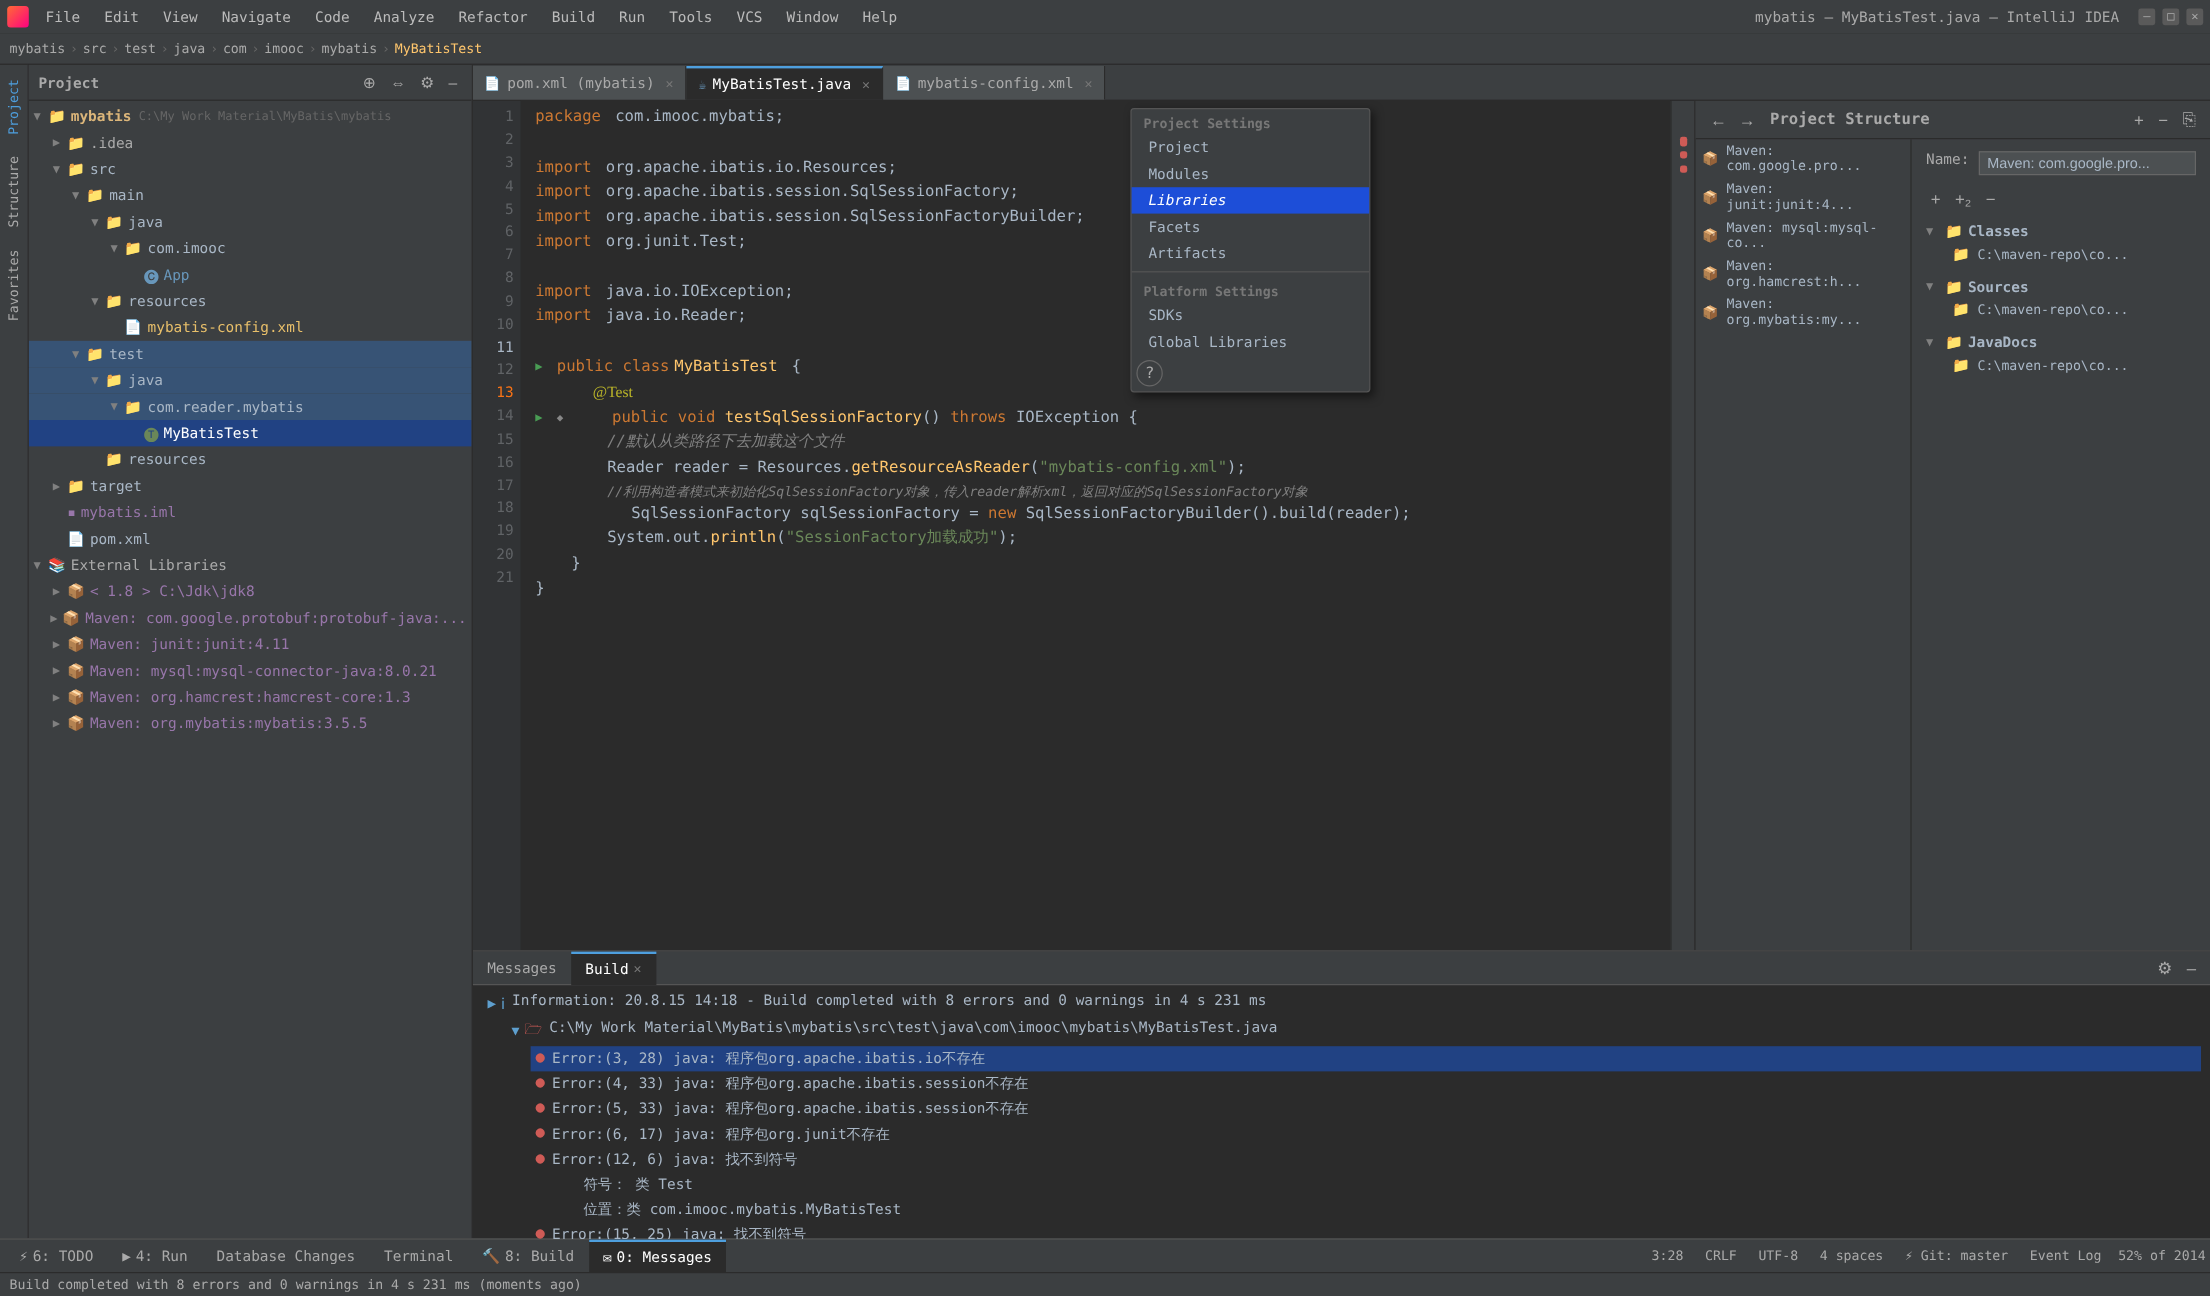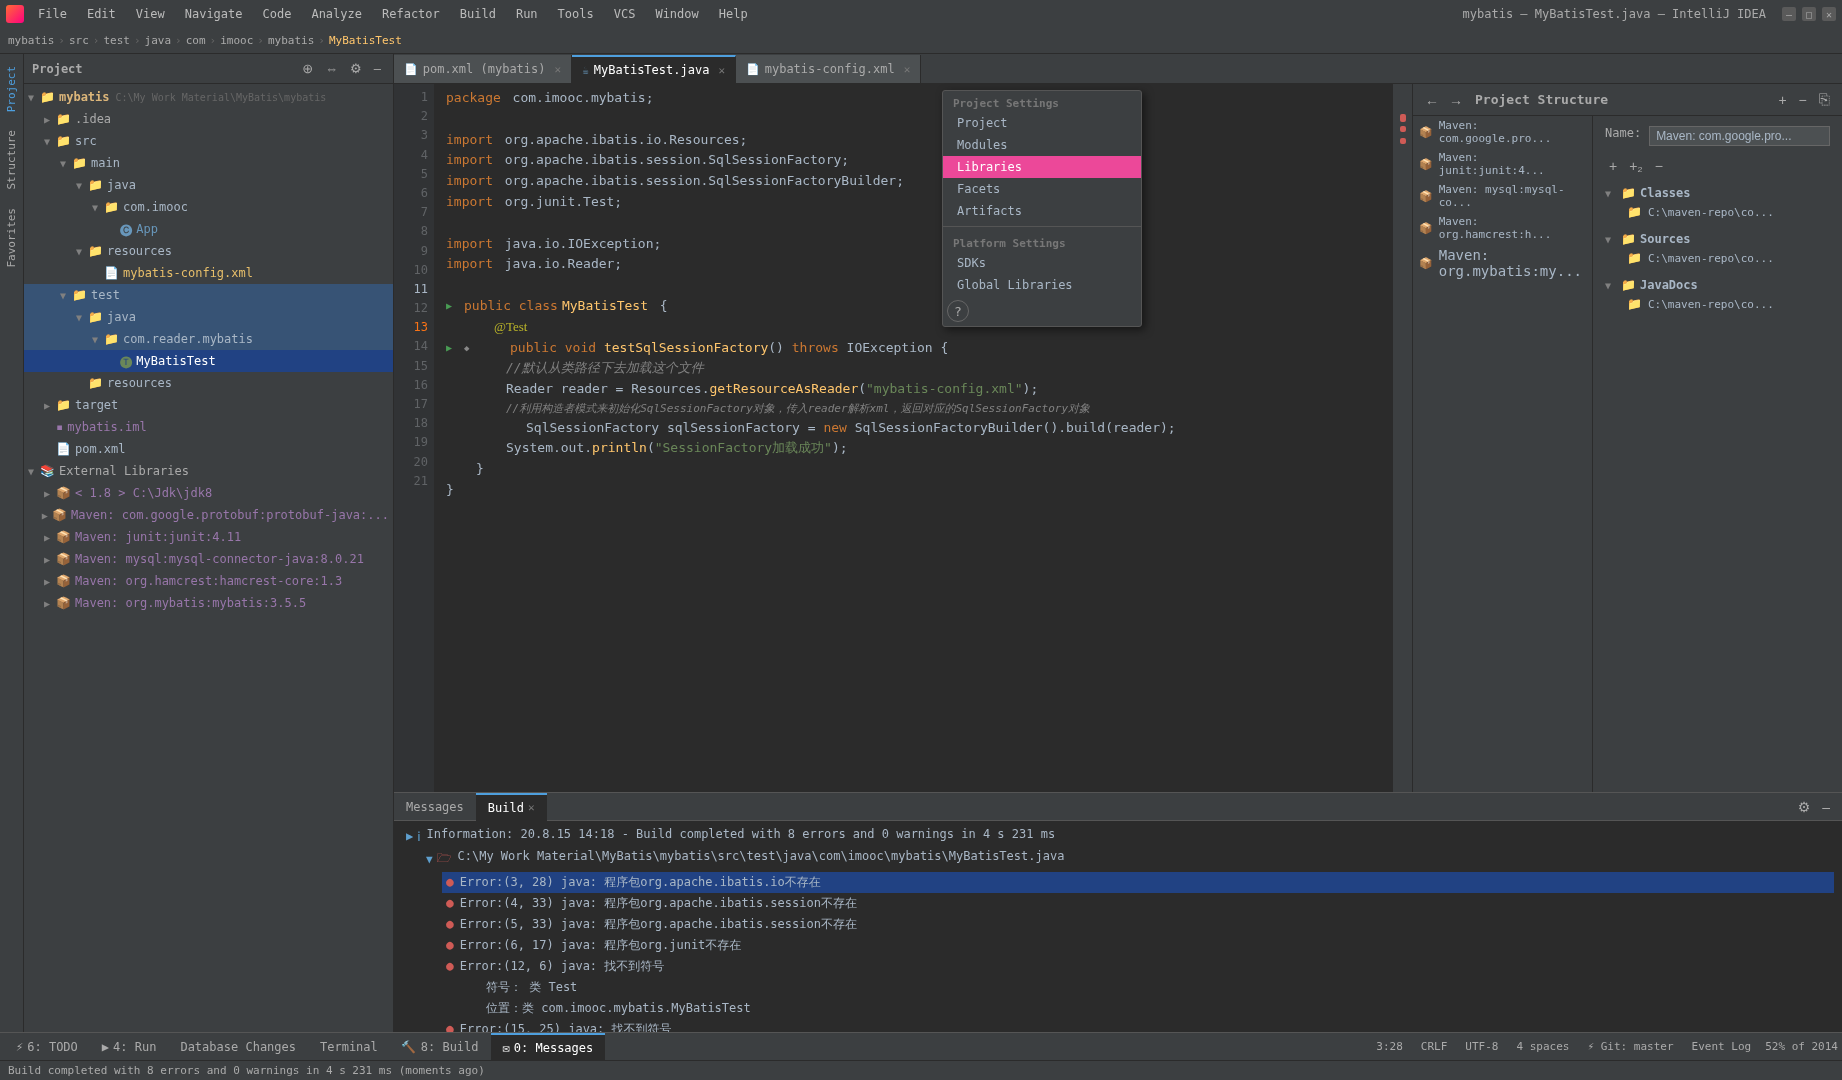--- a/index.html
+++ b/index.html
@@ -267,21 +267,21 @@
       color: #777;
       font-size: 11px;
       font-weight: bold;
     }
     .dropdown-item {
       padding: 4px 14px;
       cursor: pointer;
       color: #a9b7c6;
       font-size: 12px;
     }
-    .dropdown-item.active { background: #ec4899; color: #ffffff; }
+    .dropdown-item.active { background: #1d4ed8; color: #ffffff; font-style: italic; }
     .dropdown-divider {
       border-top: 1px solid #555;
       margin: 4px 0;
     }
 
     
     .bottom-panel {
       height: 240px;
       background: #2b2b2b;
       border-top: 1px solid #555;
@@ -853,21 +853,21 @@
             <div class="lib-tree-item">
               <span style="color:#9876aa; font-size:11px">📦</span>
               <span style="font-size:11px">Maven: mysql:mysql-co...</span>
             </div>
             <div class="lib-tree-item">
               <span style="color:#9876aa; font-size:11px">📦</span>
               <span style="font-size:11px">Maven: org.hamcrest:h...</span>
             </div>
             <div class="lib-tree-item">
               <span style="color:#9876aa; font-size:11px">📦</span>
-              <span style="font-size:14px">Maven: org.mybatis:my...</span>
+              <span style="font-size:11px">Maven: org.mybatis:my...</span>
             </div>
           </div>
 
           <div class="ps-right">
 
             <div class="name-field-row">
               <span class="name-label">Name:</span>
               <input class="name-value" value="Maven: com.google.pro..." readonly="" style="">
             </div>
 

